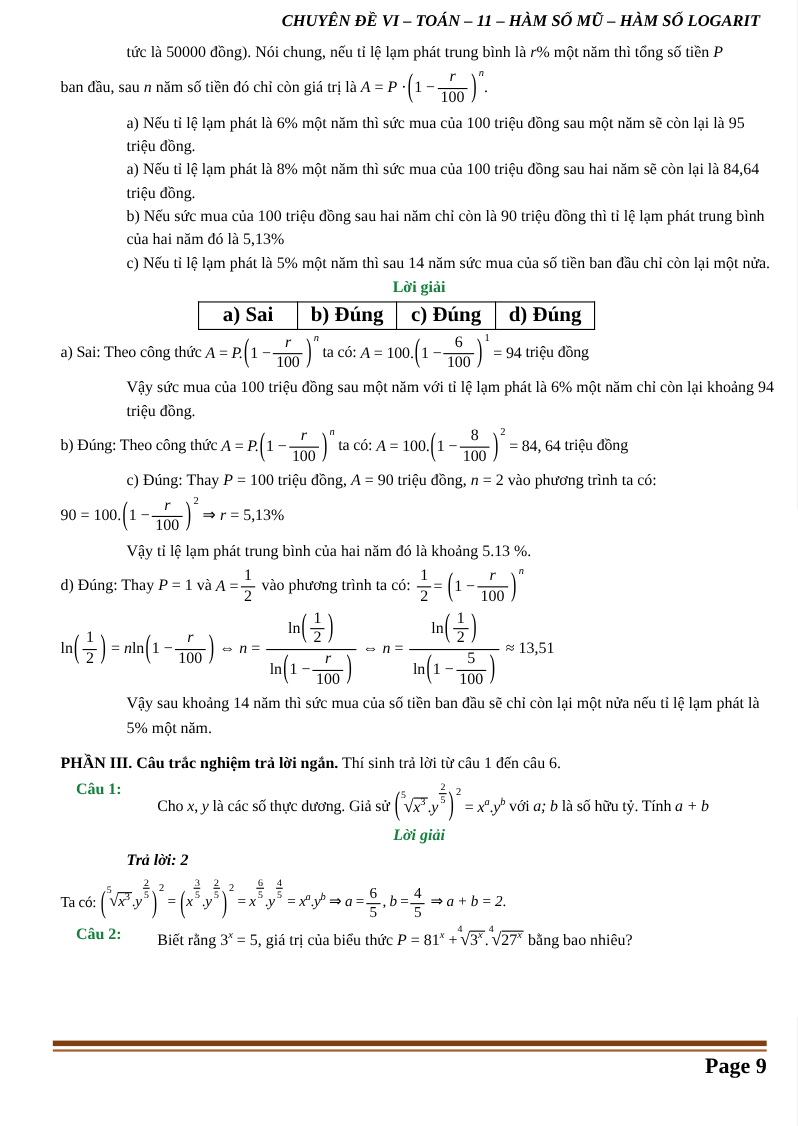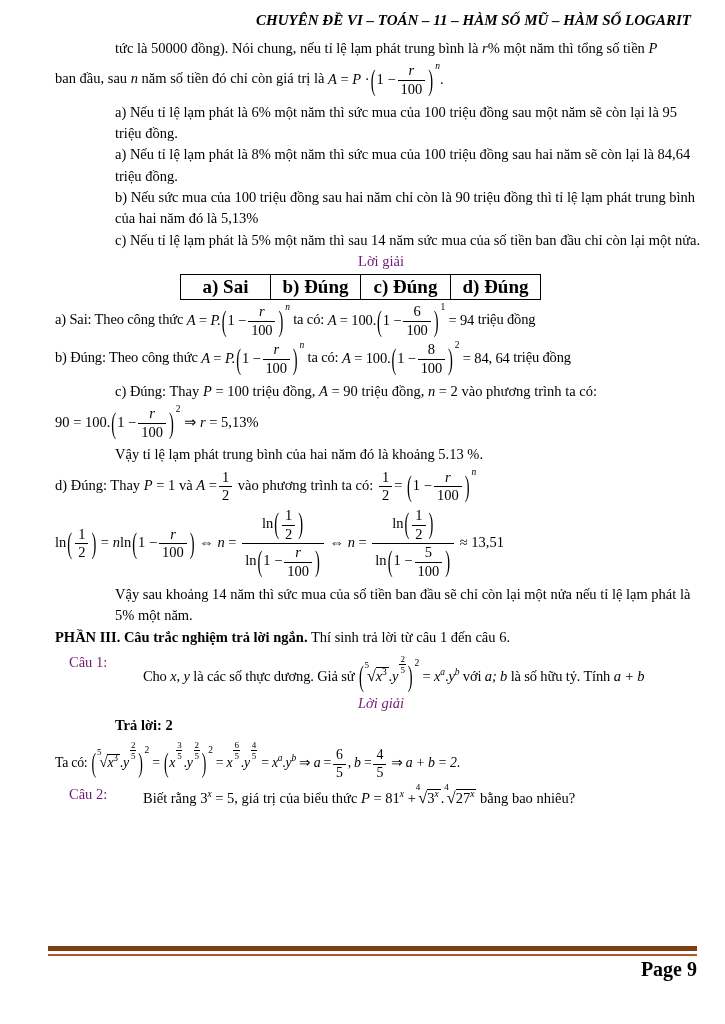--- a/index.html
+++ b/index.html
@@ -6,23 +6,23 @@
   html,body { margin:0; padding:0; background:#e8e8e8; }
   .page { width:725px; height:1024px; position:relative; background:#ffffff;
           font-family:"Liberation Serif", serif; font-size:14.5px; color:#000;
           overflow:hidden; margin:0 auto; }
   .inner { padding:12px 18px 0 55px; }
   .title { margin-left:185px; text-align:center; font-weight:bold; font-style:italic;
            font-size:15px; margin-bottom:9px; white-space:nowrap; }
   .p { margin:0; line-height:1.47; }
   .ind { margin-left:60px; }
   .center { text-align:center; }
-  .green { color:#701a75; font-weight:normal; }
+  .green { color:#15803d; font-weight:bold; }
   .gi { font-style:italic; }
-  .bold { font-weight:bold; }
+  .bold { font-weight:bold;font-style:italic; }
   .v { font-style:italic; }
   .math { white-space:nowrap; }
   .fline { margin:4px 0; }
   .tight { letter-spacing:-0.15px; }
   .q1work { font-size:13.8px; letter-spacing:-0.25px; }
   
   .fr { display:inline-block; vertical-align:middle; text-align:center; line-height:1.08; margin:0 2px; }
   .fr .fn { display:block; padding:0 3px 1px; }
   .fr .fd { display:block; border-top:1px solid #000; padding:1px 3px 0; }
   
@@ -39,21 +39,21 @@
   .rsgn { font-size:112%; }
   .rbd { border-top:1px solid #000; padding:0 2px 0 0; }
   
   .ans { border-collapse:collapse; margin:2px 0 4px 125px; }
   .ans td { border:1px solid #000; width:90px; text-align:center; font-weight:bold;
             padding:1px 2px; font-size:19px; }
   
   .qrow { display:flex; margin:5px 0 5px -7px; }
   .qlabel { flex:none; width:74px;margin-left:21px; }
   .qbody { flex:1; line-height:1.5; }
-  .part3 { margin-top:1px; }
+  .part3 { margin-top:11px; }
   
   .footer { position:absolute; left:48px; right:28px; top:946px; }
   .rule { height:10px; border-top:5px solid #7f3f10; border-bottom:2px solid #a65a2b; }
   .pageno { text-align:right; font-weight:bold; font-size:20px; margin-top:2px; }
   .credit { text-align:center; font-weight:bold; font-style:italic; margin-top:13px; }
 </style>
 </head>
 <body>
 
 <div class="page">
@@ -100,20 +100,21 @@
         <span class="v">A</span> <span>=</span> <span class="v">P.</span><span class="bp">(</span><span>1 −</span><span class="fr"><span class="fn v">r</span><span class="fd">100</span></span><span class="bp">)</span><sup class="pe v">n</sup>
       </span>
       <span>ta có:</span>
       <span class="math">
         <span class="v">A</span> <span>= 100.</span><span class="bp">(</span><span>1 −</span><span class="fr"><span class="fn">6</span><span class="fd">100</span></span><span class="bp">)</span><sup class="pe">1</sup>
         <span>= 94</span>
       </span>
       <span>triệu đồng</span>
     </p>
 
+    <p class="p ind">Vậy sức mua của 100 triệu đồng sau một năm với tỉ lệ lạm phát là 6% một năm chỉ còn lại khoảng 94 triệu đồng.</p>
 
     <p class="p ind fline tight">
       <span>b) Đúng: Theo công thức</span>
       <span class="math">
         <span class="v">A</span> <span>=</span> <span class="v">P.</span><span class="bp">(</span><span>1 −</span><span class="fr"><span class="fn v">r</span><span class="fd">100</span></span><span class="bp">)</span><sup class="pe v">n</sup>
       </span>
       <span>ta có:</span>
       <span class="math">
         <span class="v">A</span> <span>= 100.</span><span class="bp">(</span><span>1 −</span><span class="fr"><span class="fn">8</span><span class="fd">100</span></span><span class="bp">)</span><sup class="pe">2</sup>
         <span>= 84, 64</span>

